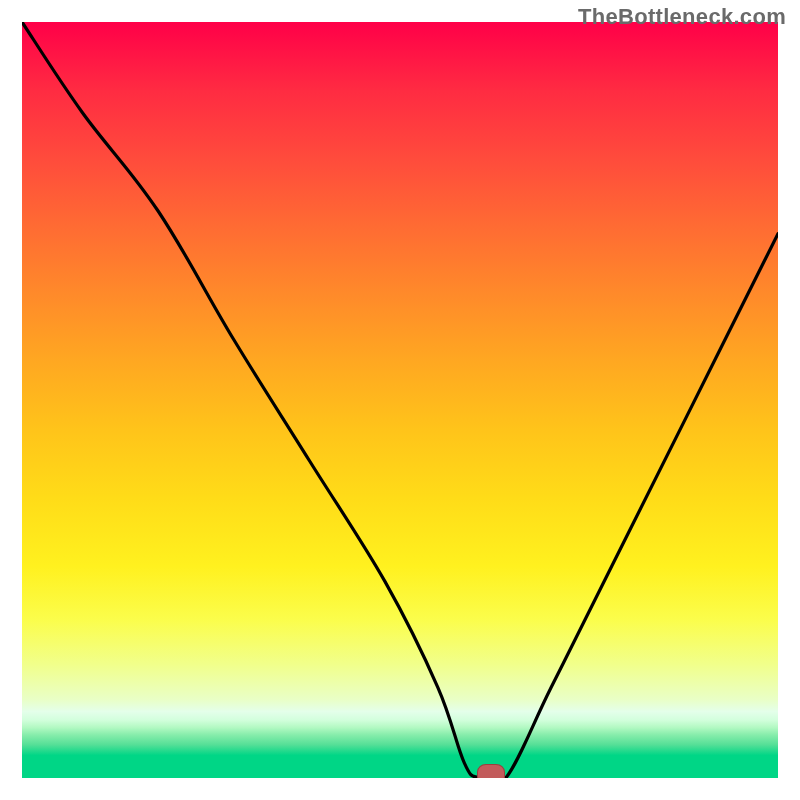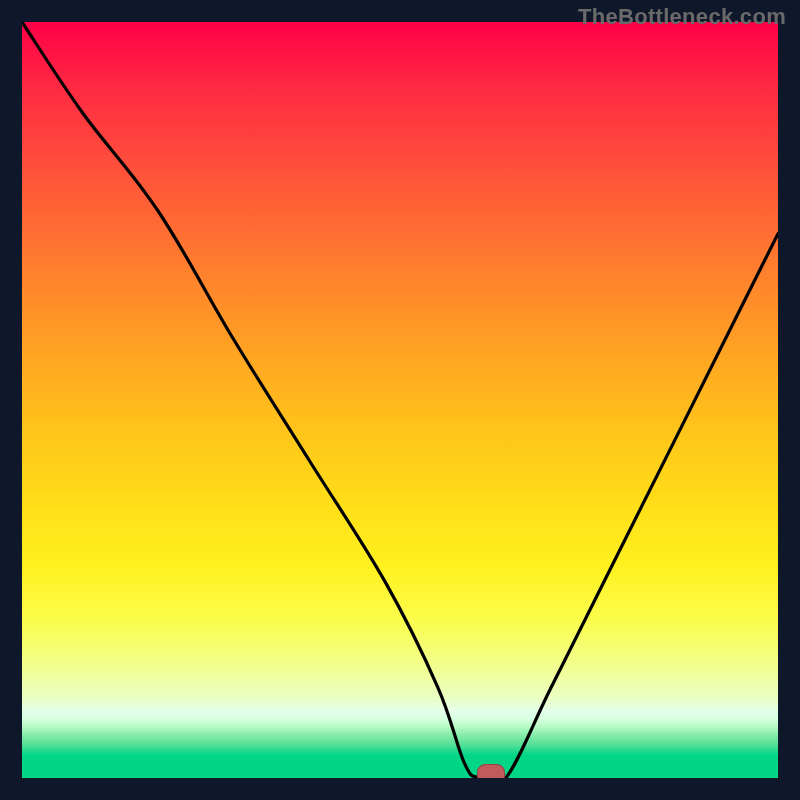--- a/index.html
+++ b/index.html
@@ -8,21 +8,21 @@
     width: 800px;
     height: 800px;
     background: #000;
     overflow: hidden;
     font-family: Arial, Helvetica, sans-serif;
   }
   .frame {
     position: relative;
     width: 800px;
     height: 800px;
-    background: #0f172a;
+    background: #ffffff;
   }
   .watermark {
     position: absolute;
     top: 4px;
     right: 14px;
     color: #6a6a6a;
     font-size: 22px;
     font-weight: 700;
     letter-spacing: 0.3px;
     z-index: 30;

